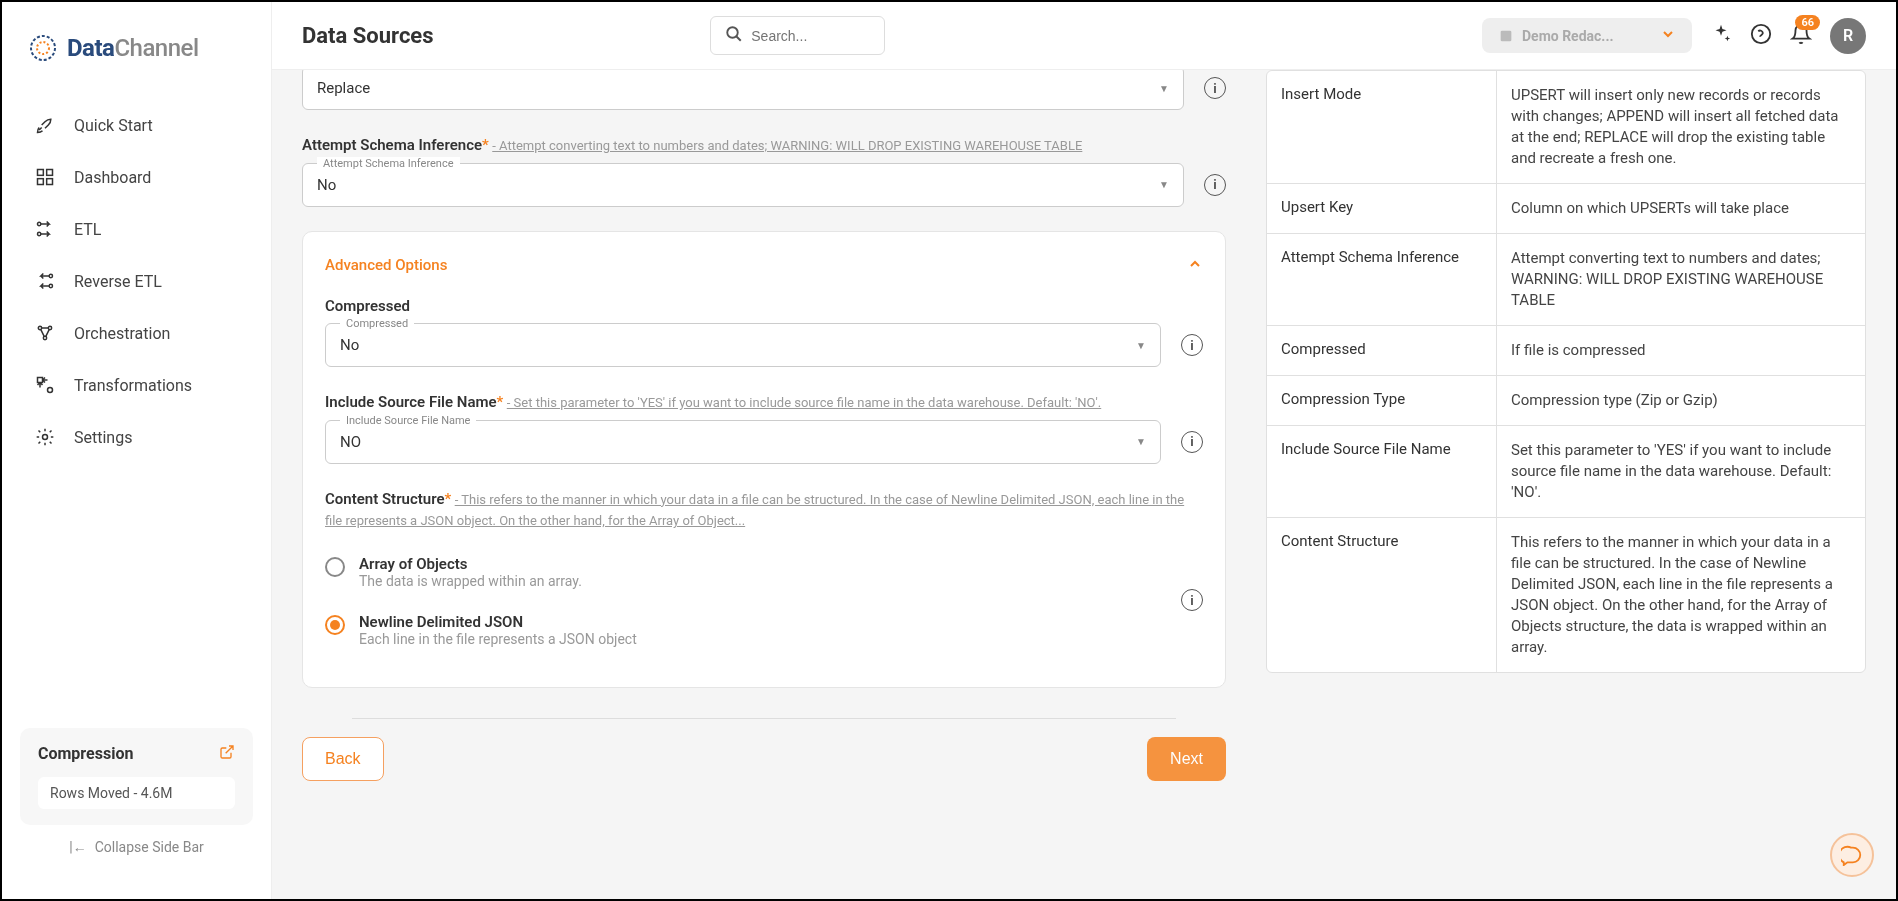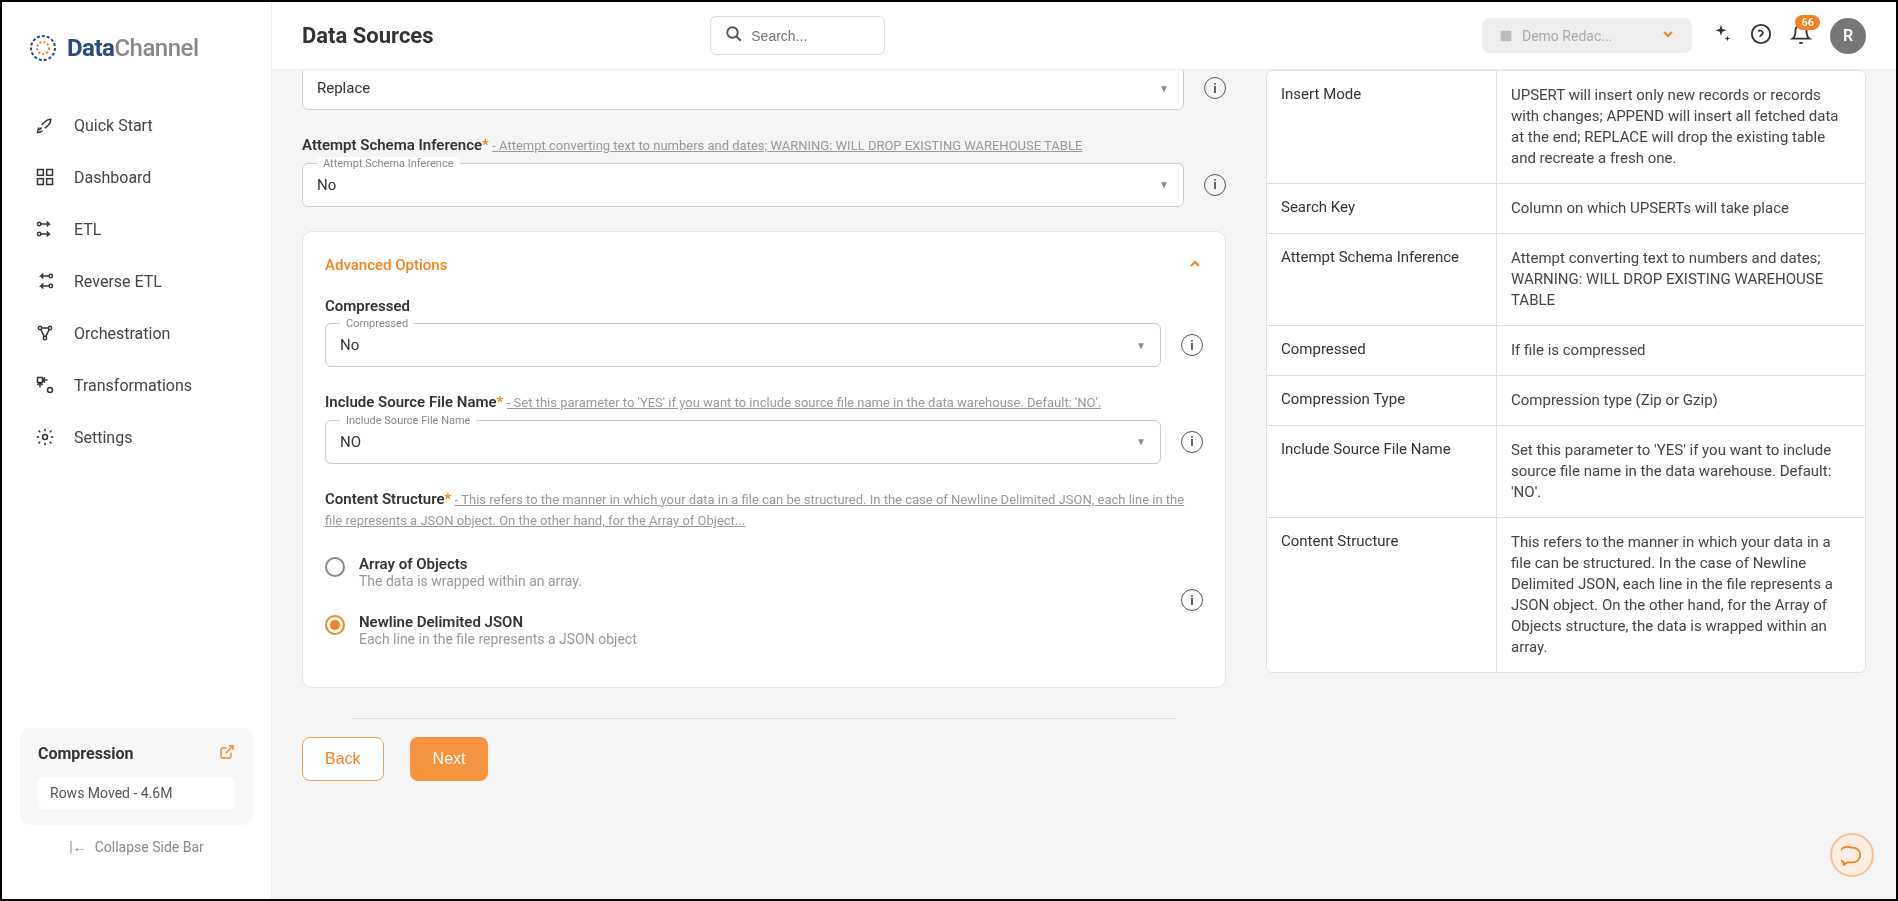--- a/index.html
+++ b/index.html
@@ -227,22 +227,22 @@
     .radio-dot {
       width: 10px; height: 10px;
       background: #f58220;
       border-radius: 50%;
     }
     .radio-label { font-weight: 600; font-size: 15px; }
     .radio-desc { color: #999; font-size: 14px; }
     
     .btn-row {
       display: flex;
-      justify-content: flex-start;
-      gap: 26px;
+      justify-content: space-between;
+      gap: 0;
       margin-top: 18px;
     }
     .divider-line { border-top: 1px solid #ddd; margin: 30px 50px 0; }
     .btn {
       padding: 12px 22px;
       border-radius: 8px;
       font-size: 16px;
       font-weight: 500;
       cursor: pointer;
       border: 1px solid transparent;
@@ -408,21 +408,21 @@
           </span>
           <input type="text" placeholder="Search..." style="">
         </div>
       </div>
       <div class="topbar-right">
         <div class="user-chip">
           <span style="display:flex;gap:8px;align-items:center">
             <svg width="16" height="16" viewBox="0 0 24 24" fill="#bbb">
                 <rect x="4" y="4" width="16" height="16" rx="2"></rect>
               </svg>
-            <span style="font-weight:400">Demo Redac...</span>
+            <span style="font-weight:700">Demo Redac...</span>
           </span>
           <span style="color:#f58220;filter:none">
             <svg width="16" height="16" viewBox="0 0 24 24" fill="none" stroke="currentColor" stroke-width="3">
                 <path d="M6 9l6 6 6-6"></path>
               </svg>
           </span>
         </div>
         <span style="cursor:pointer">
           <svg width="22" height="22" viewBox="0 0 24 24" fill="#333">
               <path d="M12 2l1.5 4.5L18 8l-4.5 1.5L12 14l-1.5-4.5L6 8l4.5-1.5zM19 14l.8 2.2L22 17l-2.2.8L19 20l-.8-2.2L16 17l2.2-.8z"></path>
@@ -558,21 +558,21 @@
         </div>
       </div>
 
       <div class="side-col">
         <div class="help-table">
           <div class="help-row">
             <div class="help-key">Insert Mode</div>
             <div class="help-val">UPSERT will insert only new records or records with changes; APPEND will insert all fetched data at the end; REPLACE will drop the existing table and recreate a fresh one.</div>
           </div>
           <div class="help-row">
-            <div class="help-key">Search Key</div>
+            <div class="help-key">Upsert Key</div>
             <div class="help-val">Column on which UPSERTs will take place</div>
           </div>
           <div class="help-row">
             <div class="help-key">Attempt Schema Inference</div>
             <div class="help-val">Attempt converting text to numbers and dates; WARNING: WILL DROP EXISTING WAREHOUSE TABLE</div>
           </div>
           <div class="help-row">
             <div class="help-key">Compressed</div>
             <div class="help-val">If file is compressed</div>
           </div>

